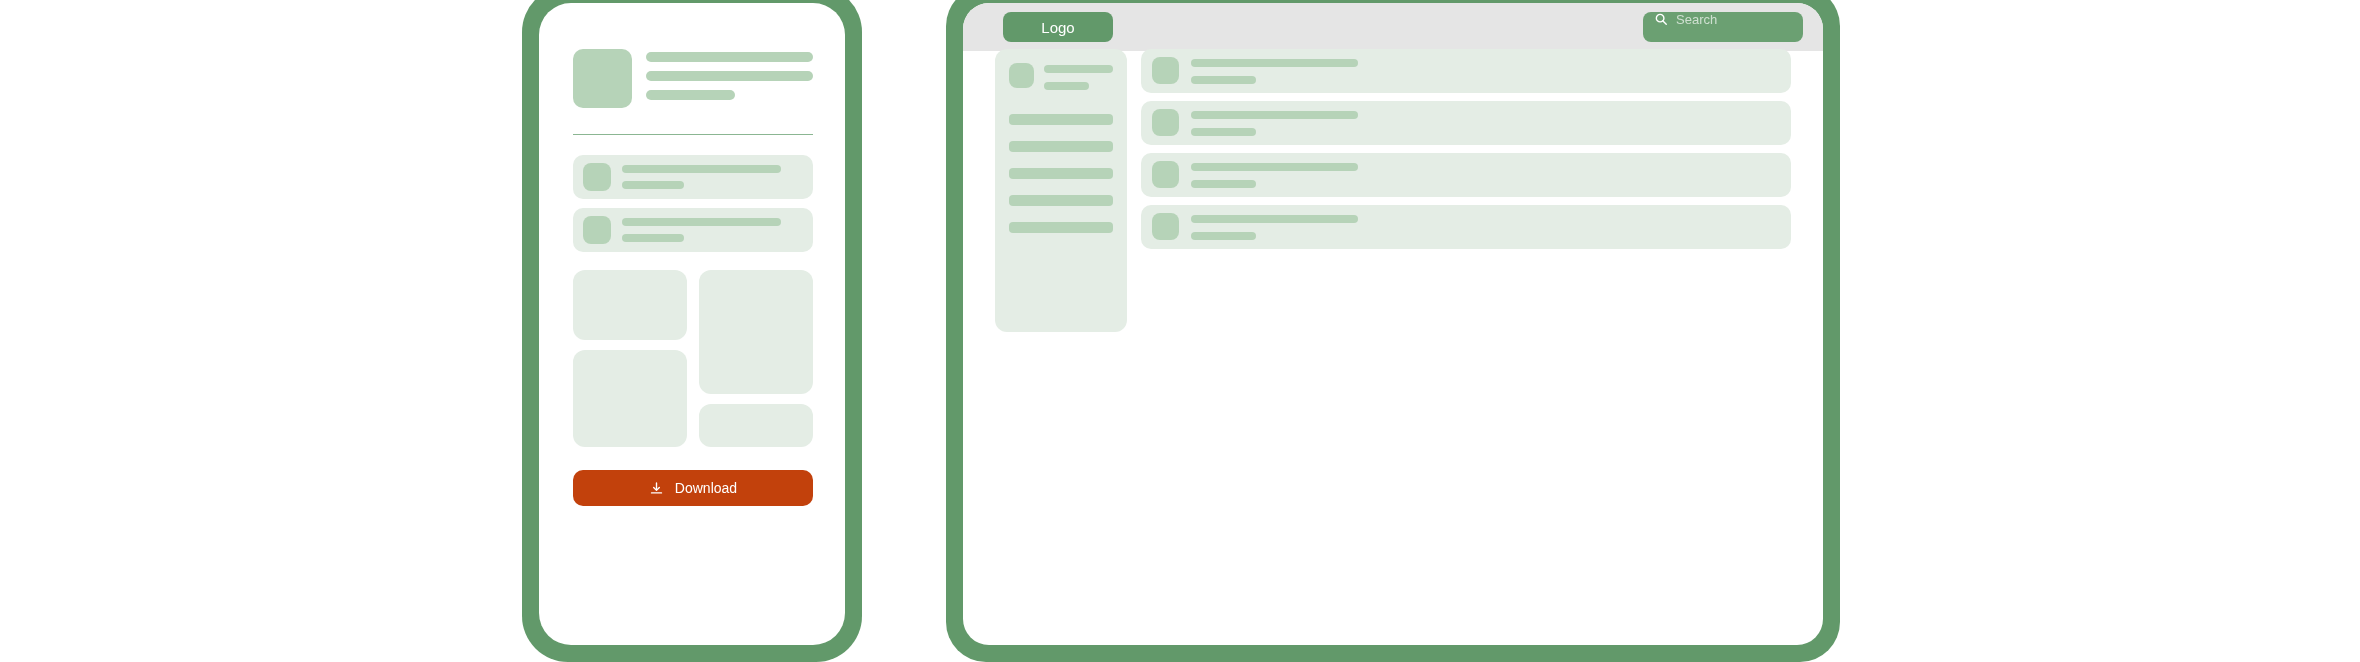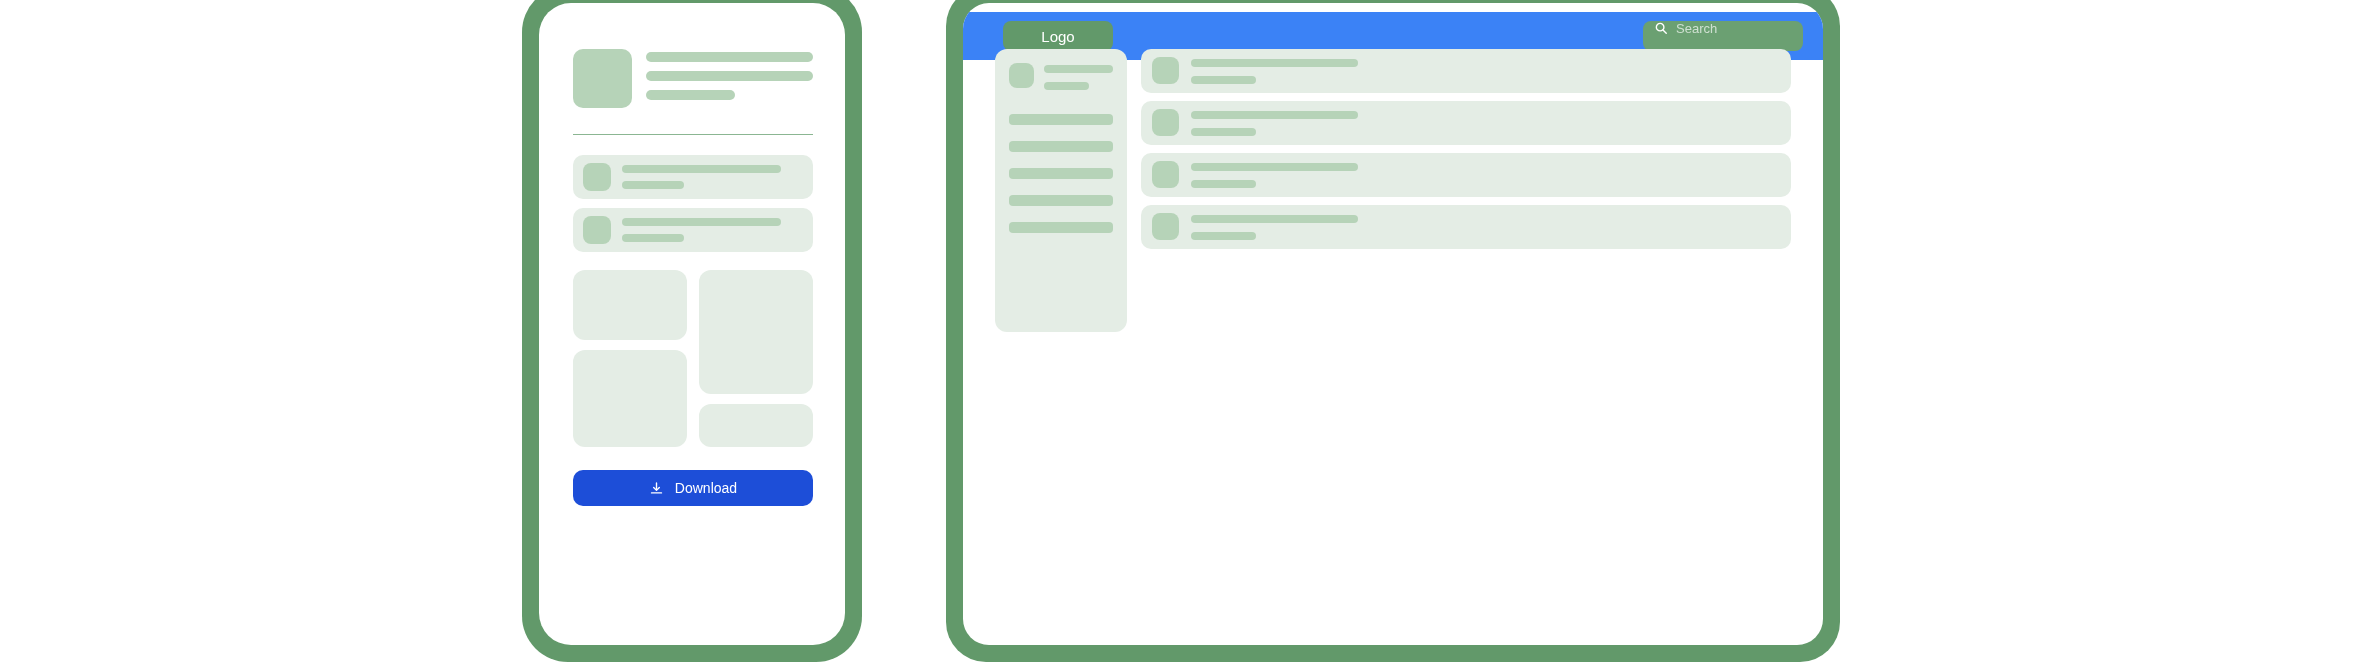--- a/index.html
+++ b/index.html
@@ -115,21 +115,21 @@
   #m-grid #m-tile-3 { left: 126px; top: 0;   width: 114px; height: 124px; }
   #m-grid #m-tile-4 { left: 126px; top: 134px; width: 114px; height: 43px; }
 
   
   #m-download {
     position: absolute;
     left: 34px;
     top: 467px;
     width: 240px;
     height: 36px;
-    background: #1d4ed8;
+    background: #c2410c;
     border: none;
     border-radius: 10px;
     color: #ffffff;
     font-size: 14px;
     font-family: "Liberation Sans", sans-serif;
     display: flex;
     align-items: center;
     justify-content: center;
     gap: 11px;
     padding: 0;
@@ -156,24 +156,24 @@
     width: 860px;
     height: 642px;
     background: #ffffff;
     border-radius: 26px;
     overflow: hidden;
   }
 
   
   #d-topbar {
     position: absolute;
-    left: 0; top: 9px;
+    left: 0; top: 0;
     width: 860px;
     height: 48px;
-    background: #3b82f6;
+    background: #e5e5e5;
   }
   #d-logo {
     position: absolute;
     left: 40px;
     top: 9px;
     width: 110px;
     height: 30px;
     background: #62996a;
     border-radius: 8px;
     color: #ffffff;

